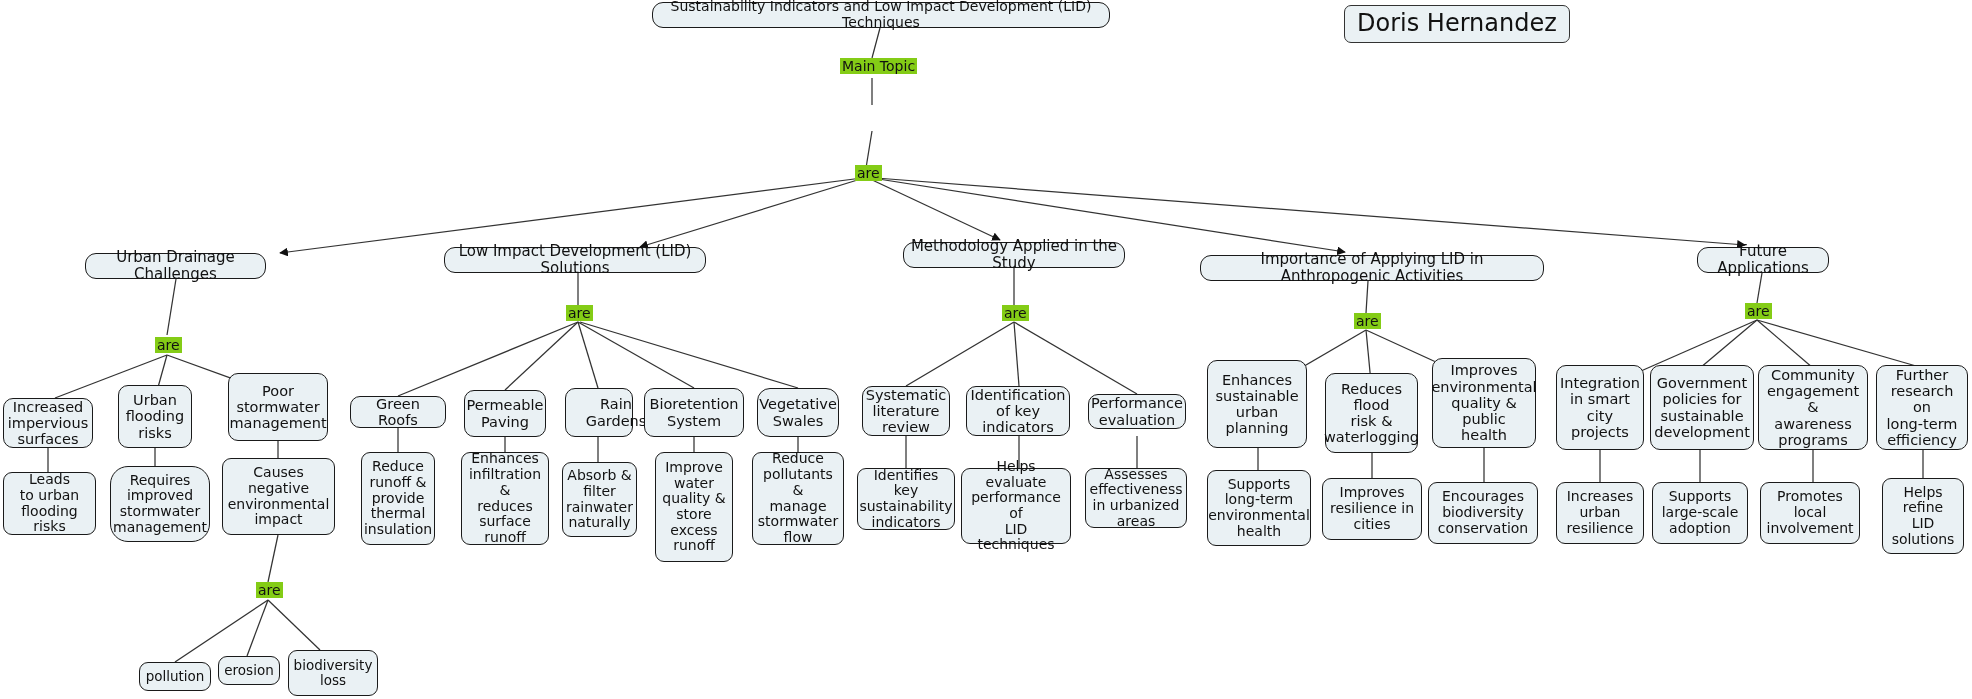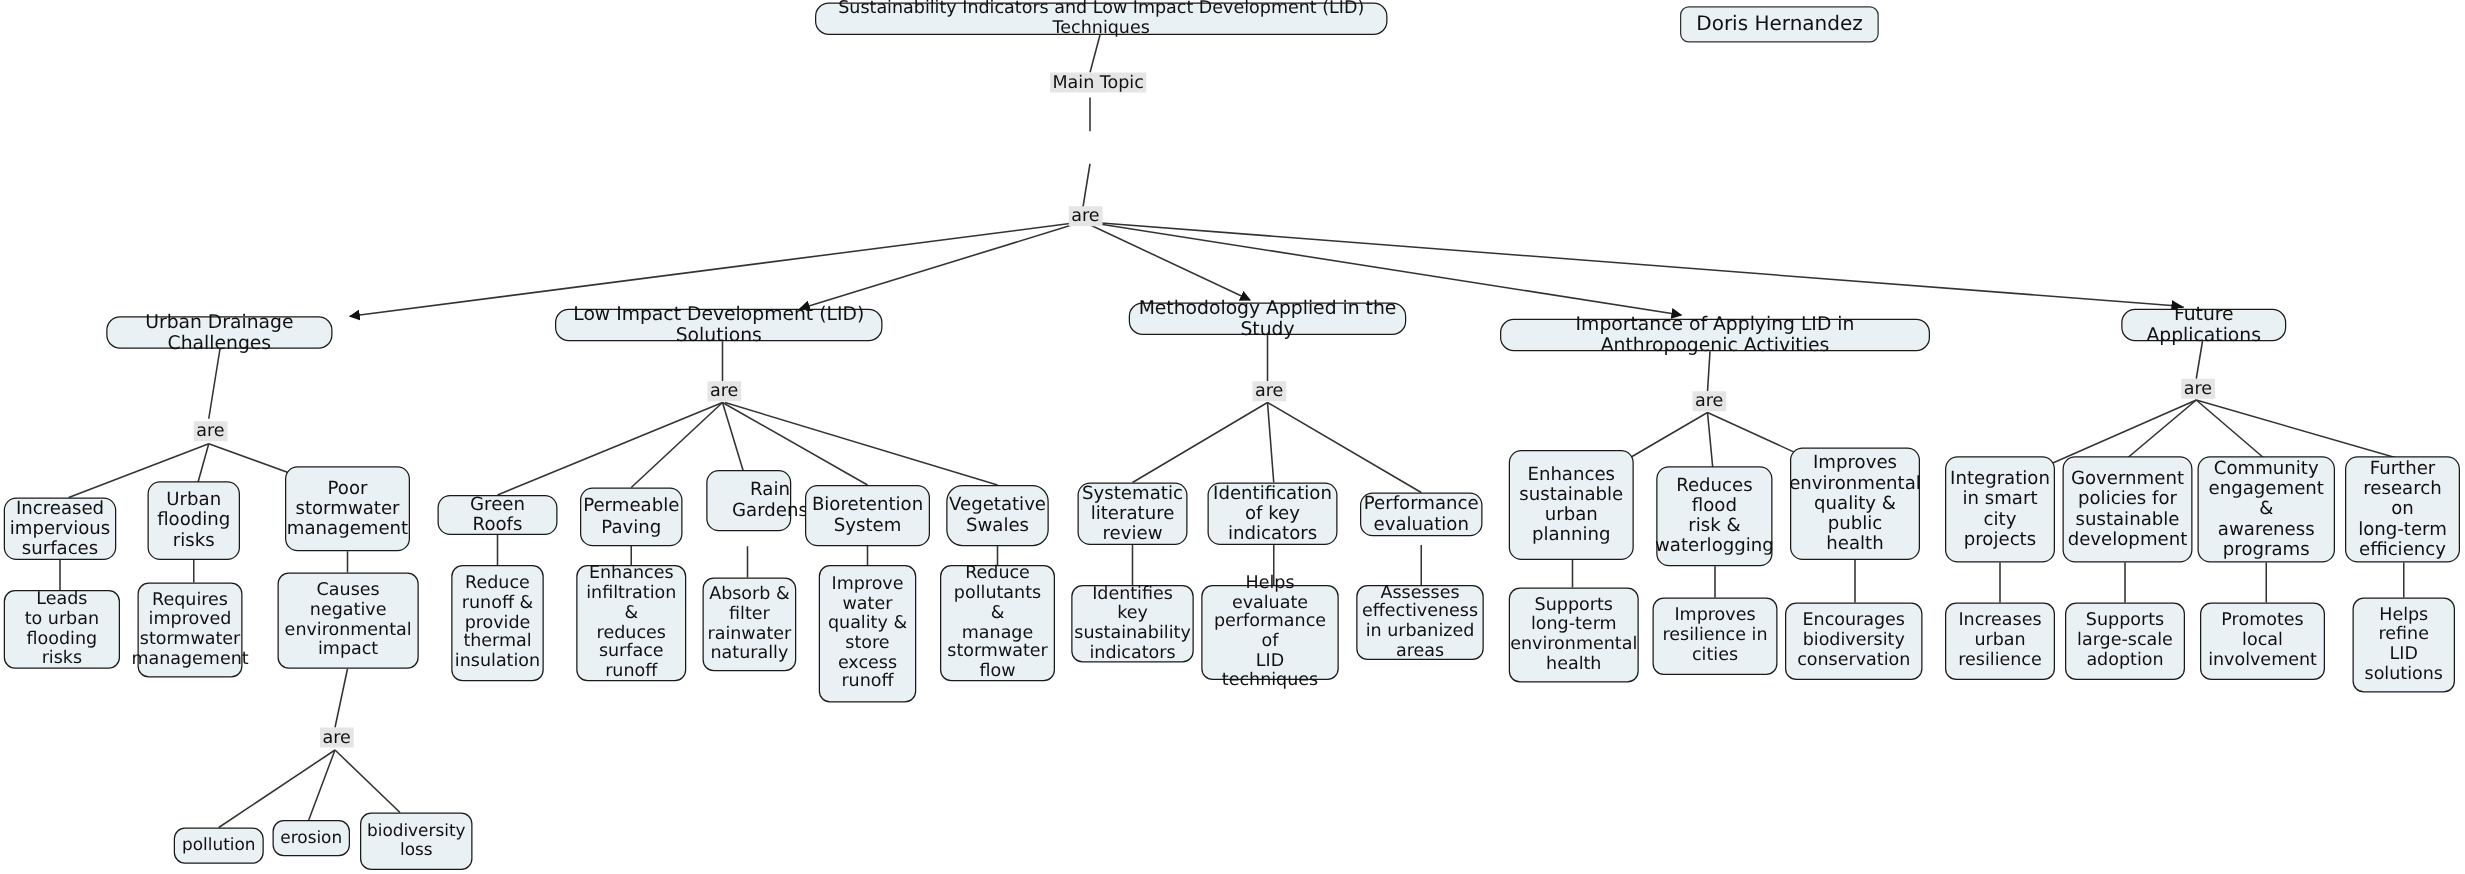--- a/index.html
+++ b/index.html
@@ -30,30 +30,30 @@
   .lvl0{font-size:14px;border-radius:11px;}
   .lvl1{font-size:15px;border-radius:11px;}
   .lvl2{font-size:14.5px;border-radius:10px;}
   .lvl3{font-size:14px;border-radius:9px;}
   .lvl4{font-size:13.5px;border-radius:9px;}
   .author{
     position:absolute;
     background:#eaf1f4;
     border:1.1px solid #333;
     border-radius:7px;
-    font-size:16px;
+    font-size:24px;
     color:#111;
     padding:3px 12px 5px 12px;
     white-space:nowrap;
   }
   .linklabel{
     position:absolute;
     font-size:14px;
     color:#111;
-    background:#e5e5e5;
+    background:#84cc16;
     padding:0 2px;
     white-space:nowrap;
   }
 </style>
 </head>
 <body>
 
 <div id="canvas">
 
   <svg id="edges" viewBox="0 0 1972 699">
@@ -159,38 +159,38 @@
   <div class="node lvl2" style="left:118px;top:385px;width:74px;height:63px;">Urban
 flooding
 risks</div>
   <div class="node lvl2" style="left:228px;top:373px;width:100px;height:68px;">Poor
 stormwater
 management</div>
 
   <div class="node lvl3" style="left:3px;top:472px;width:93px;height:63px;">Leads
 to urban
 flooding risks</div>
-  <div class="node lvl3" style="left:110px;top:466px;width:84px;height:76px;">Requires
+  <div class="node lvl3" style="left:110px;top:466px;width:100px;height:76px;border-radius:18px;">Requires
 improved
 stormwater
 management</div>
   <div class="node lvl3" style="left:222px;top:458px;width:113px;height:77px;">Causes
 negative
 environmental
 impact</div>
 
   <div class="node lvl4" style="left:139px;top:662px;width:72px;height:29px;">pollution</div>
   <div class="node lvl4" style="left:218px;top:656px;width:62px;height:29px;">erosion</div>
   <div class="node lvl4" style="left:288px;top:650px;width:90px;height:46px;">biodiversity
 loss</div>
 
   <div class="node lvl2" style="left:350px;top:396px;width:96px;height:32px;">Green Roofs</div>
   <div class="node lvl2" style="left:464px;top:390px;width:82px;height:47px;">Permeable
 Paving</div>
-  <div class="node lvl2" style="left:565px;top:376px;width:68px;height:49px;padding-left:40px;">Rain
+  <div class="node lvl2" style="left:565px;top:388px;width:68px;height:49px;padding-left:40px;">Rain
 Gardens</div>
   <div class="node lvl2" style="left:644px;top:388px;width:100px;height:49px;">Bioretention
 System</div>
   <div class="node lvl2" style="left:757px;top:388px;width:82px;height:49px;border-radius:13px;">Vegetative
 Swales</div>
 
   <div class="node lvl3" style="left:361px;top:452px;width:74px;height:93px;">Reduce
 runoff &amp;
 provide
 thermal

